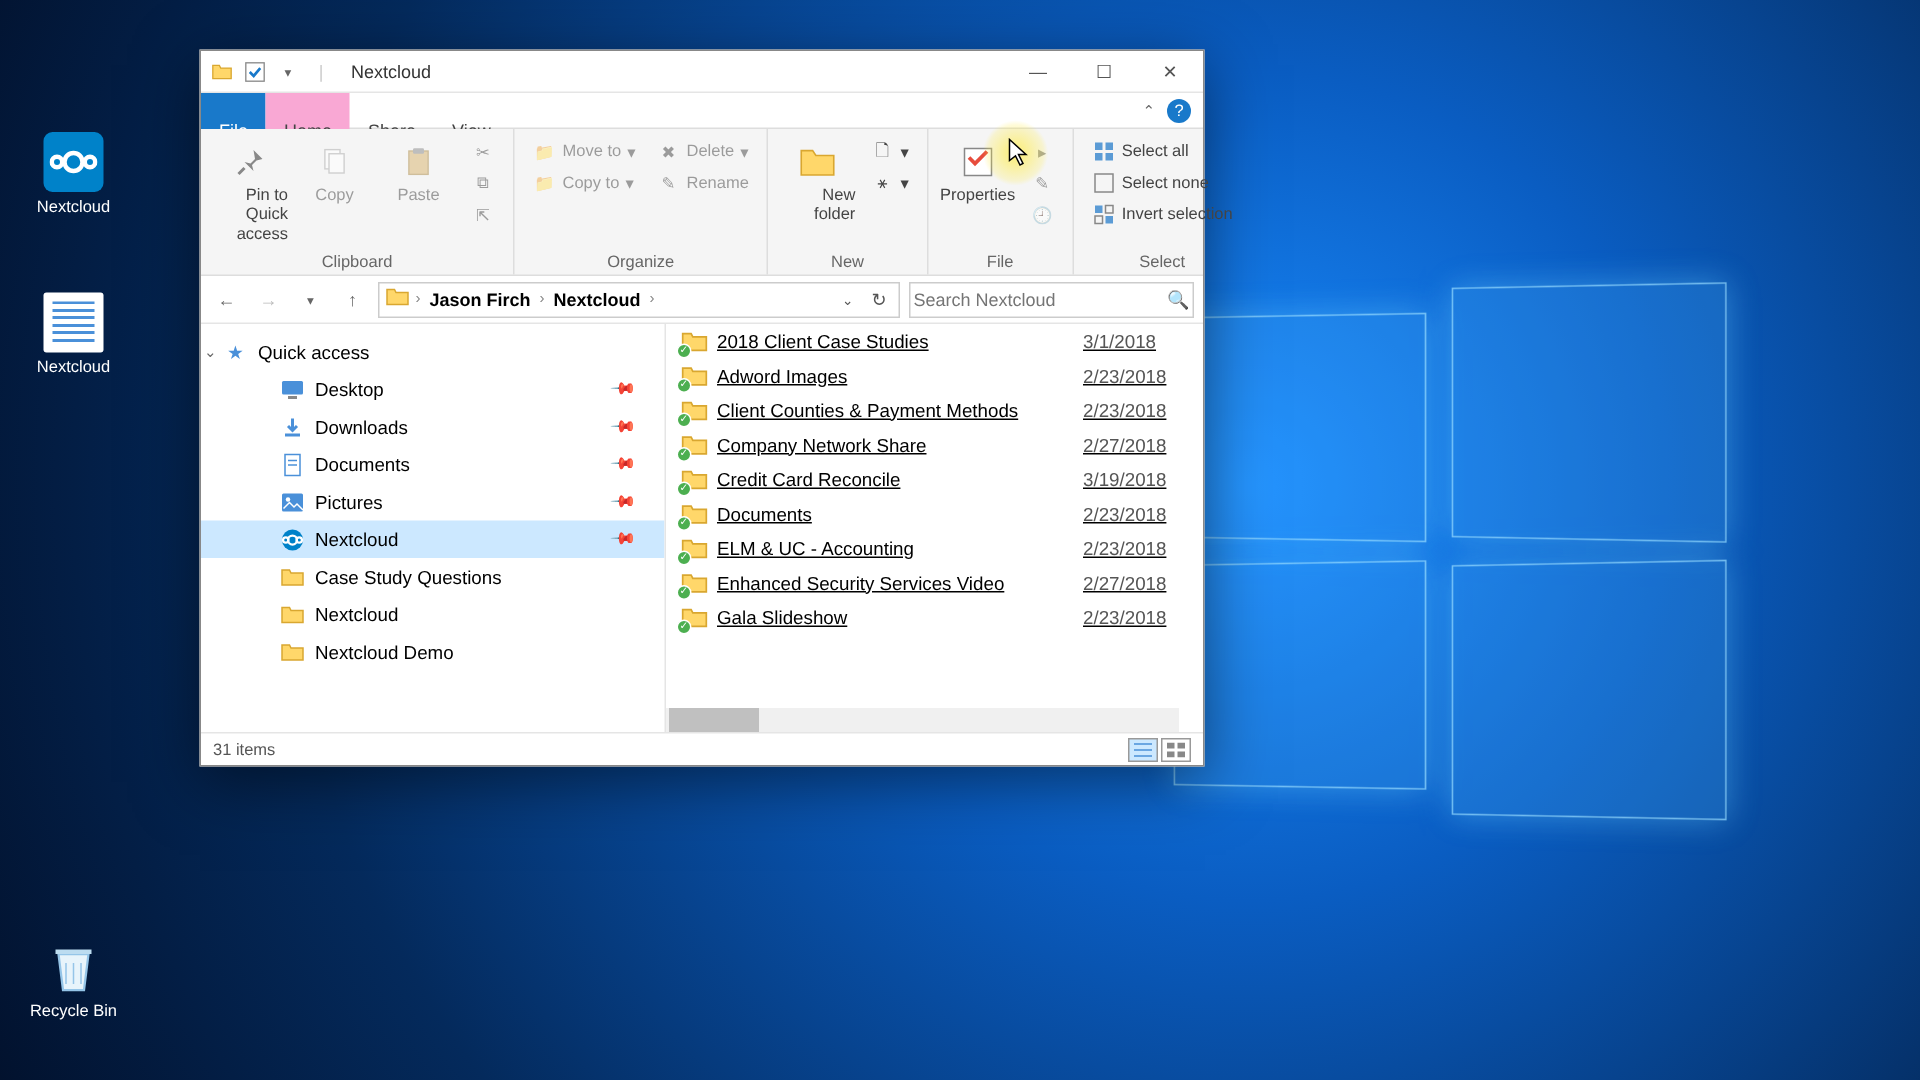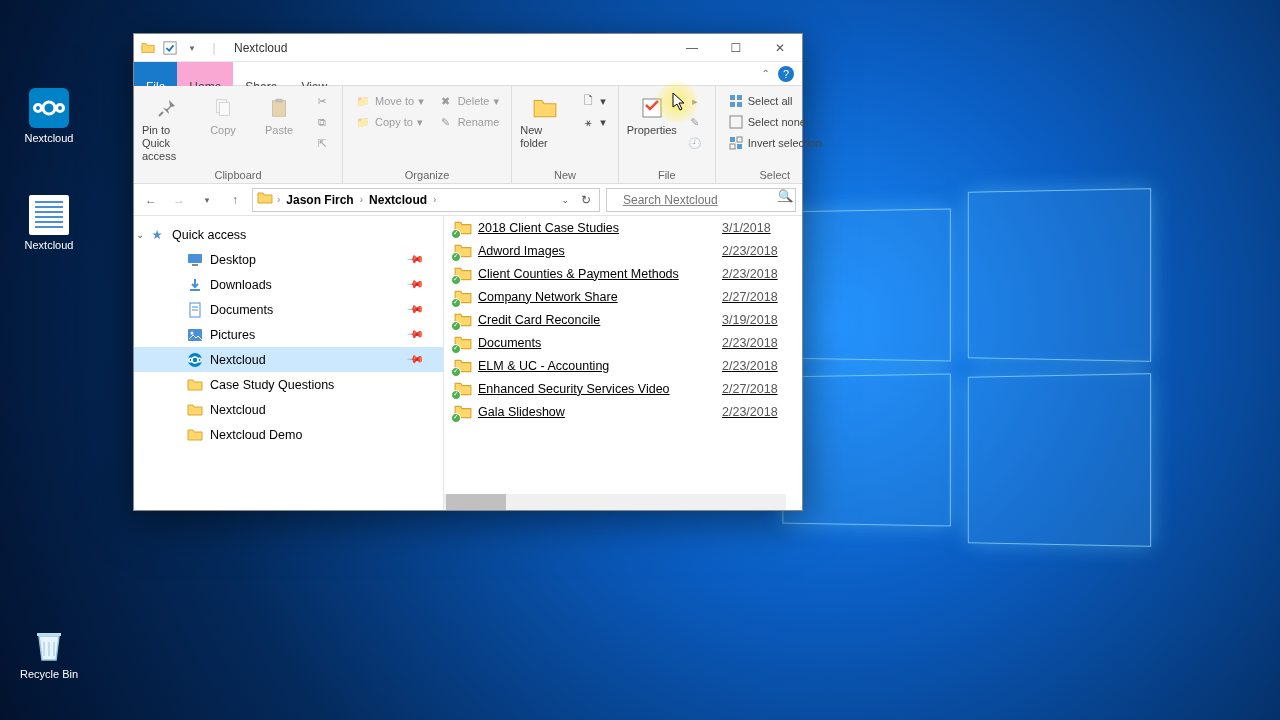--- a/index.html
+++ b/index.html
@@ -34,33 +34,33 @@
 .tabbar .tab.active { background:#f9a8d4; }
 .tabbar .right { margin-left:auto; display:flex; align-items:center; gap:8px; padding-right:8px; }
 .tabbar .chev { color:#666; font-size:10px; }
 .tabbar .help { width:16px; height:16px; border-radius:50%; background:#1979ca; color:#fff; font-size:11px; display:flex; align-items:center; justify-content:center; }
 .ribbon { height: 98px; background:#f5f5f5; border-bottom:1px solid #ddd; display:flex; font-size:11px; color:#444; }
 .rgroup { border-right:1px solid #ddd; display:flex; flex-direction:column; padding: 4px 8px 2px; }
 .rgroup .items { flex:1; display:flex; align-items:flex-start; gap:6px; }
 .rgroup .glabel { text-align:center; color:#666; font-size:11px; padding-top:2px; }
 .rbtn-lg { display:flex; flex-direction:column; align-items:center; width:50px; cursor:pointer; padding-top:4px; gap:2px; }
 .rbtn-lg .ricn { width:28px; height:28px; display:flex; align-items:center; justify-content:center; }
-.rbtn-lg .lbl { text-align:left; line-height:1.2; }
+.rbtn-lg .lbl { text-align:right; line-height:1.2; }
 .rcol { display:flex; flex-direction:column; gap:3px; padding-top:2px; }
 .rbtn-sm { display:flex; align-items:center; gap:4px; cursor:pointer; padding:1px 4px; white-space:nowrap; }
 .rbtn-sm .ricn { width:16px; height:16px; display:inline-flex; align-items:center; justify-content:center; }
 .addrbar { height:32px; display:flex; align-items:center; gap:6px; padding:0 6px; border-bottom:1px solid #e5e5e5; font-size:12px; }
 .navbtn { width:22px; height:22px; display:flex; align-items:center; justify-content:center; color:#666; cursor:pointer; border-radius:2px; }
 .navbtn.disabled { color:#bbb; }
 .addrbox { flex:1; height:24px; border:1px solid #ccc; display:flex; align-items:center; padding:0 4px; gap:4px; }
 .crumb { cursor:pointer; padding:0 2px;font-weight:bold; }
 .crumb-sep { color:#888; font-size:10px; }
 .addrbox .refresh, .addrbox .dd { color:#555; cursor:pointer; padding:0 4px; }
 .addrbox .refresh { margin-left:auto; }
-.searchbox { width:190px; height:24px; border:1px solid #ccc; display:flex; padding:0 16px; color:#888;text-decoration:underline; }
+.searchbox { width:190px; height:24px; border:1px solid #ccc; display:flex; align-items:center; padding:0 2px; color:#888; }
 .searchbox input { border:none; outline:none; flex:1; font-size:12px; color:#333; background:transparent; }
 .body { flex:1; display:flex; overflow:hidden; position:relative; }
 .navpane { width:310px; border-right:1px solid #e5e5e5; overflow-y:auto; font-size:12.5px; padding:6px 0; position:relative; }
 .navpane::-webkit-scrollbar, .filepane::-webkit-scrollbar { width:16px; }
 .navpane::-webkit-scrollbar-thumb, .filepane::-webkit-scrollbar-thumb { background:#c0c0c0; }
 .navpane::-webkit-scrollbar-track, .filepane::-webkit-scrollbar-track { background:#f0f0f0; }
 .navitem { display:flex; align-items:center; height:25px; padding-left:14px; cursor:pointer; position:relative; }
 .navitem.l1 { padding-left:52px; }
 .navitem.selected { background:#cce8ff; }
 .navitem .expand { position:absolute; left:2px; width:12px; color:#666; font-size:10px; }
@@ -477,19 +477,39 @@
               <span class="fname">Gala Slideshow</span>
               <span class="fdate">2/23/2018</span>
             </div>
           </div>
       </div>
       <div class="hscroll">
           <div class="thumb"></div>
         </div>
     </div>
 
+    <div class="statusbar">
+      <span>31 items</span>
+      <div class="views">
+        <div class="vbtn active">
+            <svg width="12" height="10" viewBox="0 0 12 10">
+              <line x1="0" y1="1" x2="12" y2="1" stroke="#4a90d9"></line>
+              <line x1="0" y1="5" x2="12" y2="5" stroke="#4a90d9"></line>
+              <line x1="0" y1="9" x2="12" y2="9" stroke="#4a90d9"></line>
+            </svg>
+          </div>
+        <div class="vbtn">
+            <svg width="12" height="10" viewBox="0 0 12 10">
+              <rect x="0" y="0" width="5" height="4" fill="#888"></rect>
+              <rect x="7" y="0" width="5" height="4" fill="#888"></rect>
+              <rect x="0" y="6" width="5" height="4" fill="#888"></rect>
+              <rect x="7" y="6" width="5" height="4" fill="#888"></rect>
+            </svg>
+          </div>
+      </div>
+    </div>
   </div>
 
   <div class="cursor-highlight"></div>
   <div class="cursor-arrow"><svg width="16" height="20" viewBox="0 0 16 20">
         <path d="M1 1 L1 15 L5 12 L8 18 L10 17 L7 11 L12 11 Z" fill="#fff" stroke="#000"></path>
       </svg></div>
 </div>
 
 </body></html>

